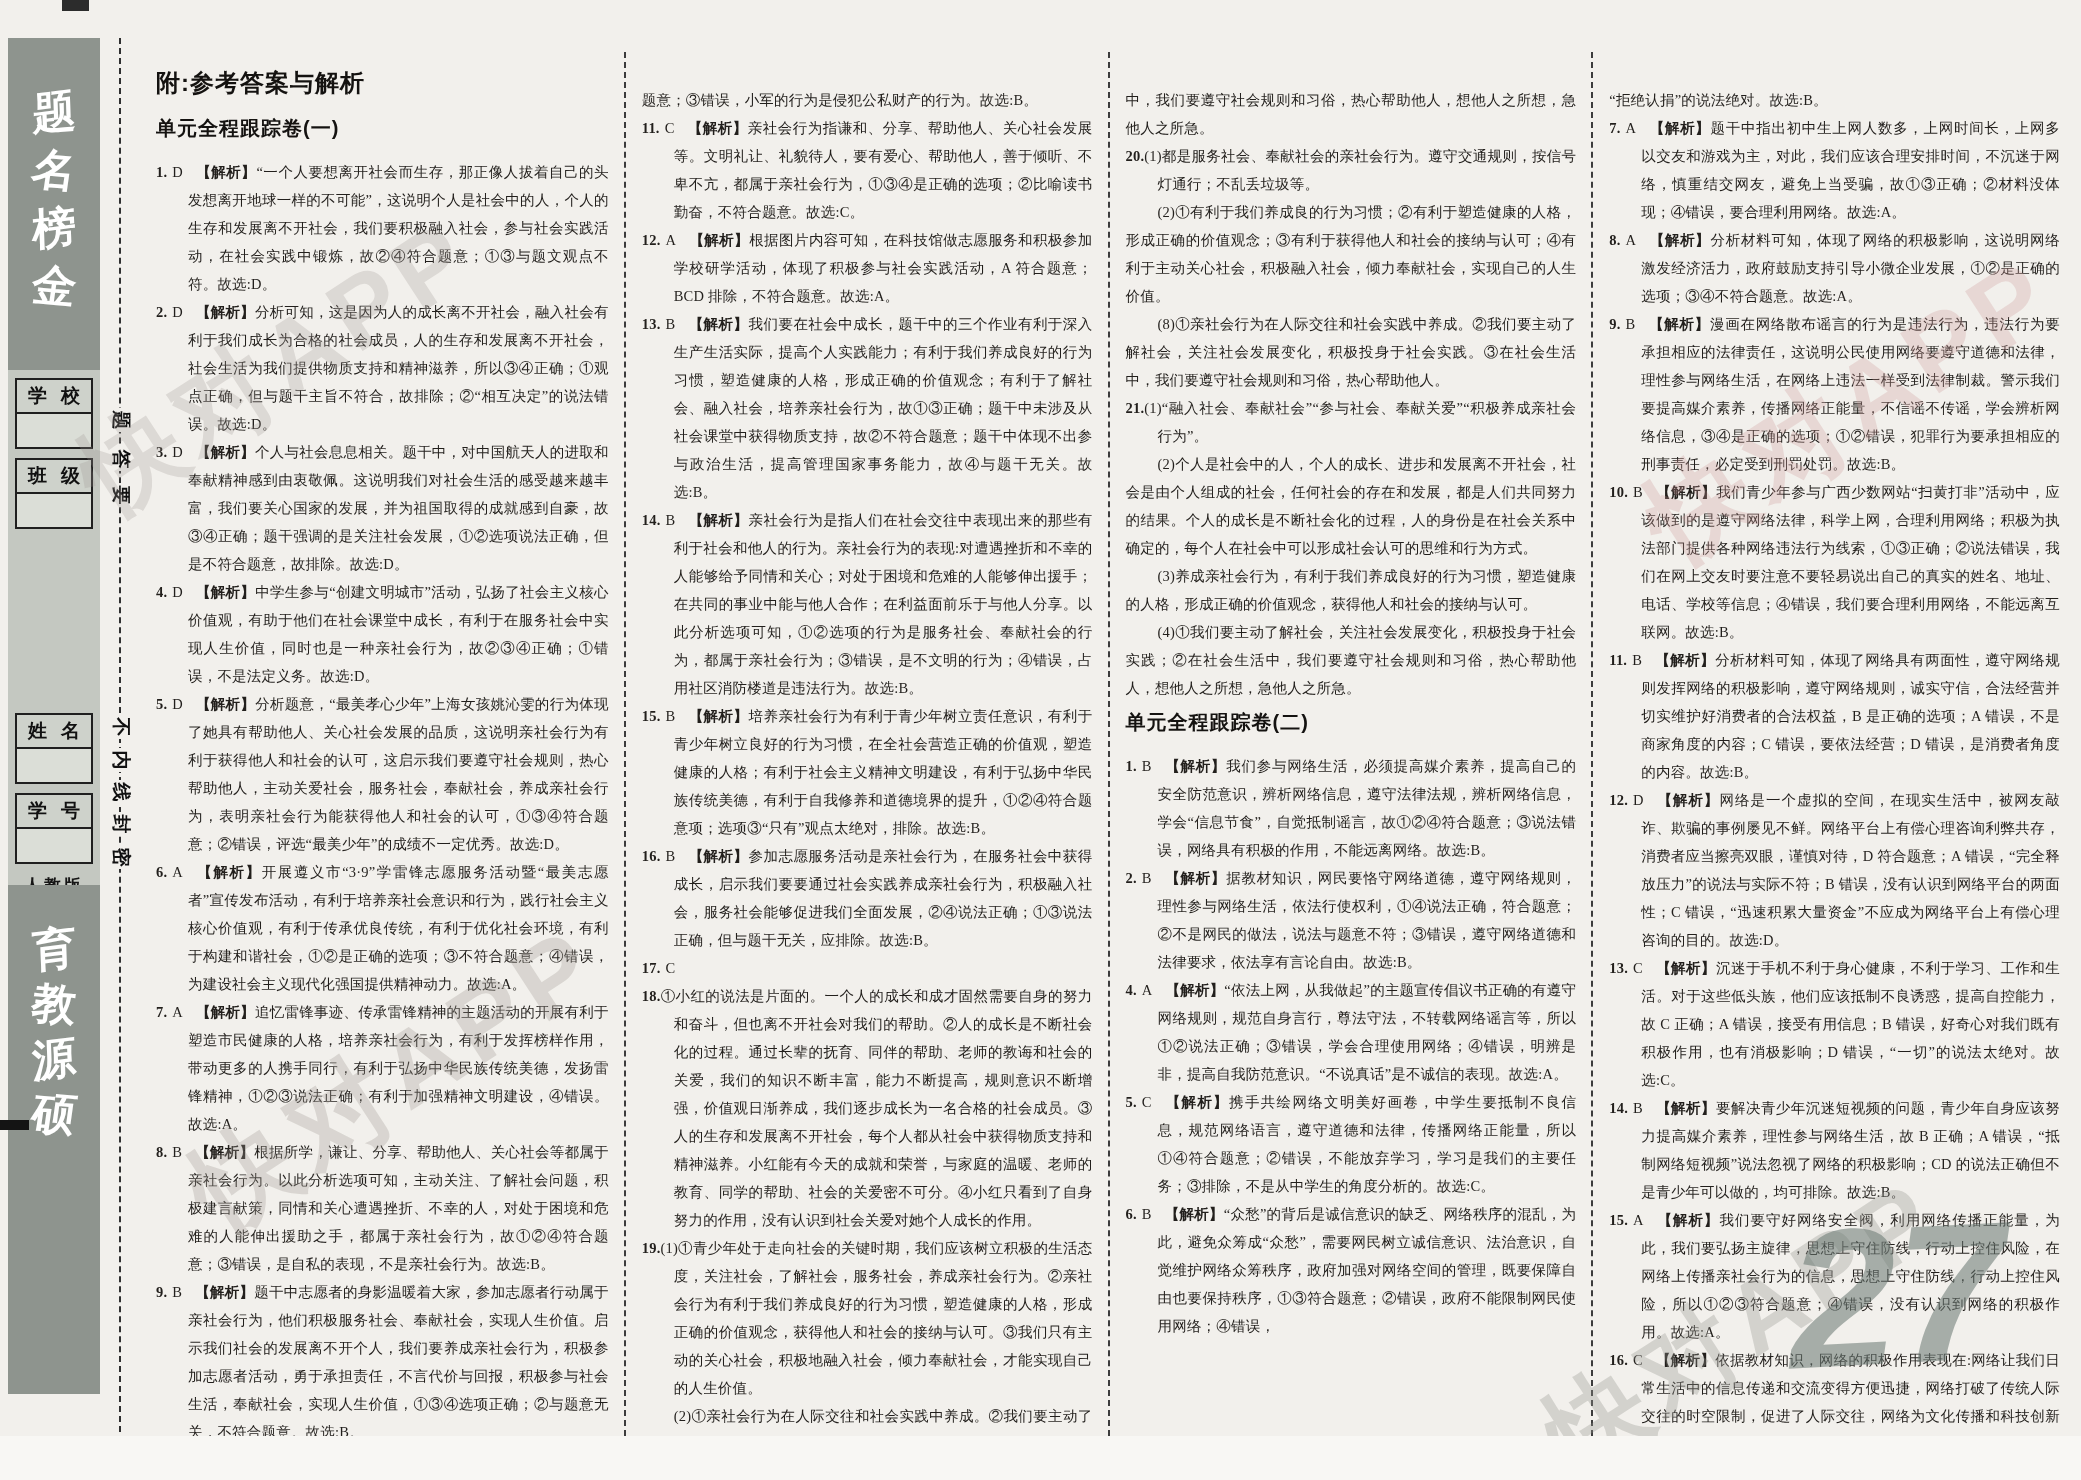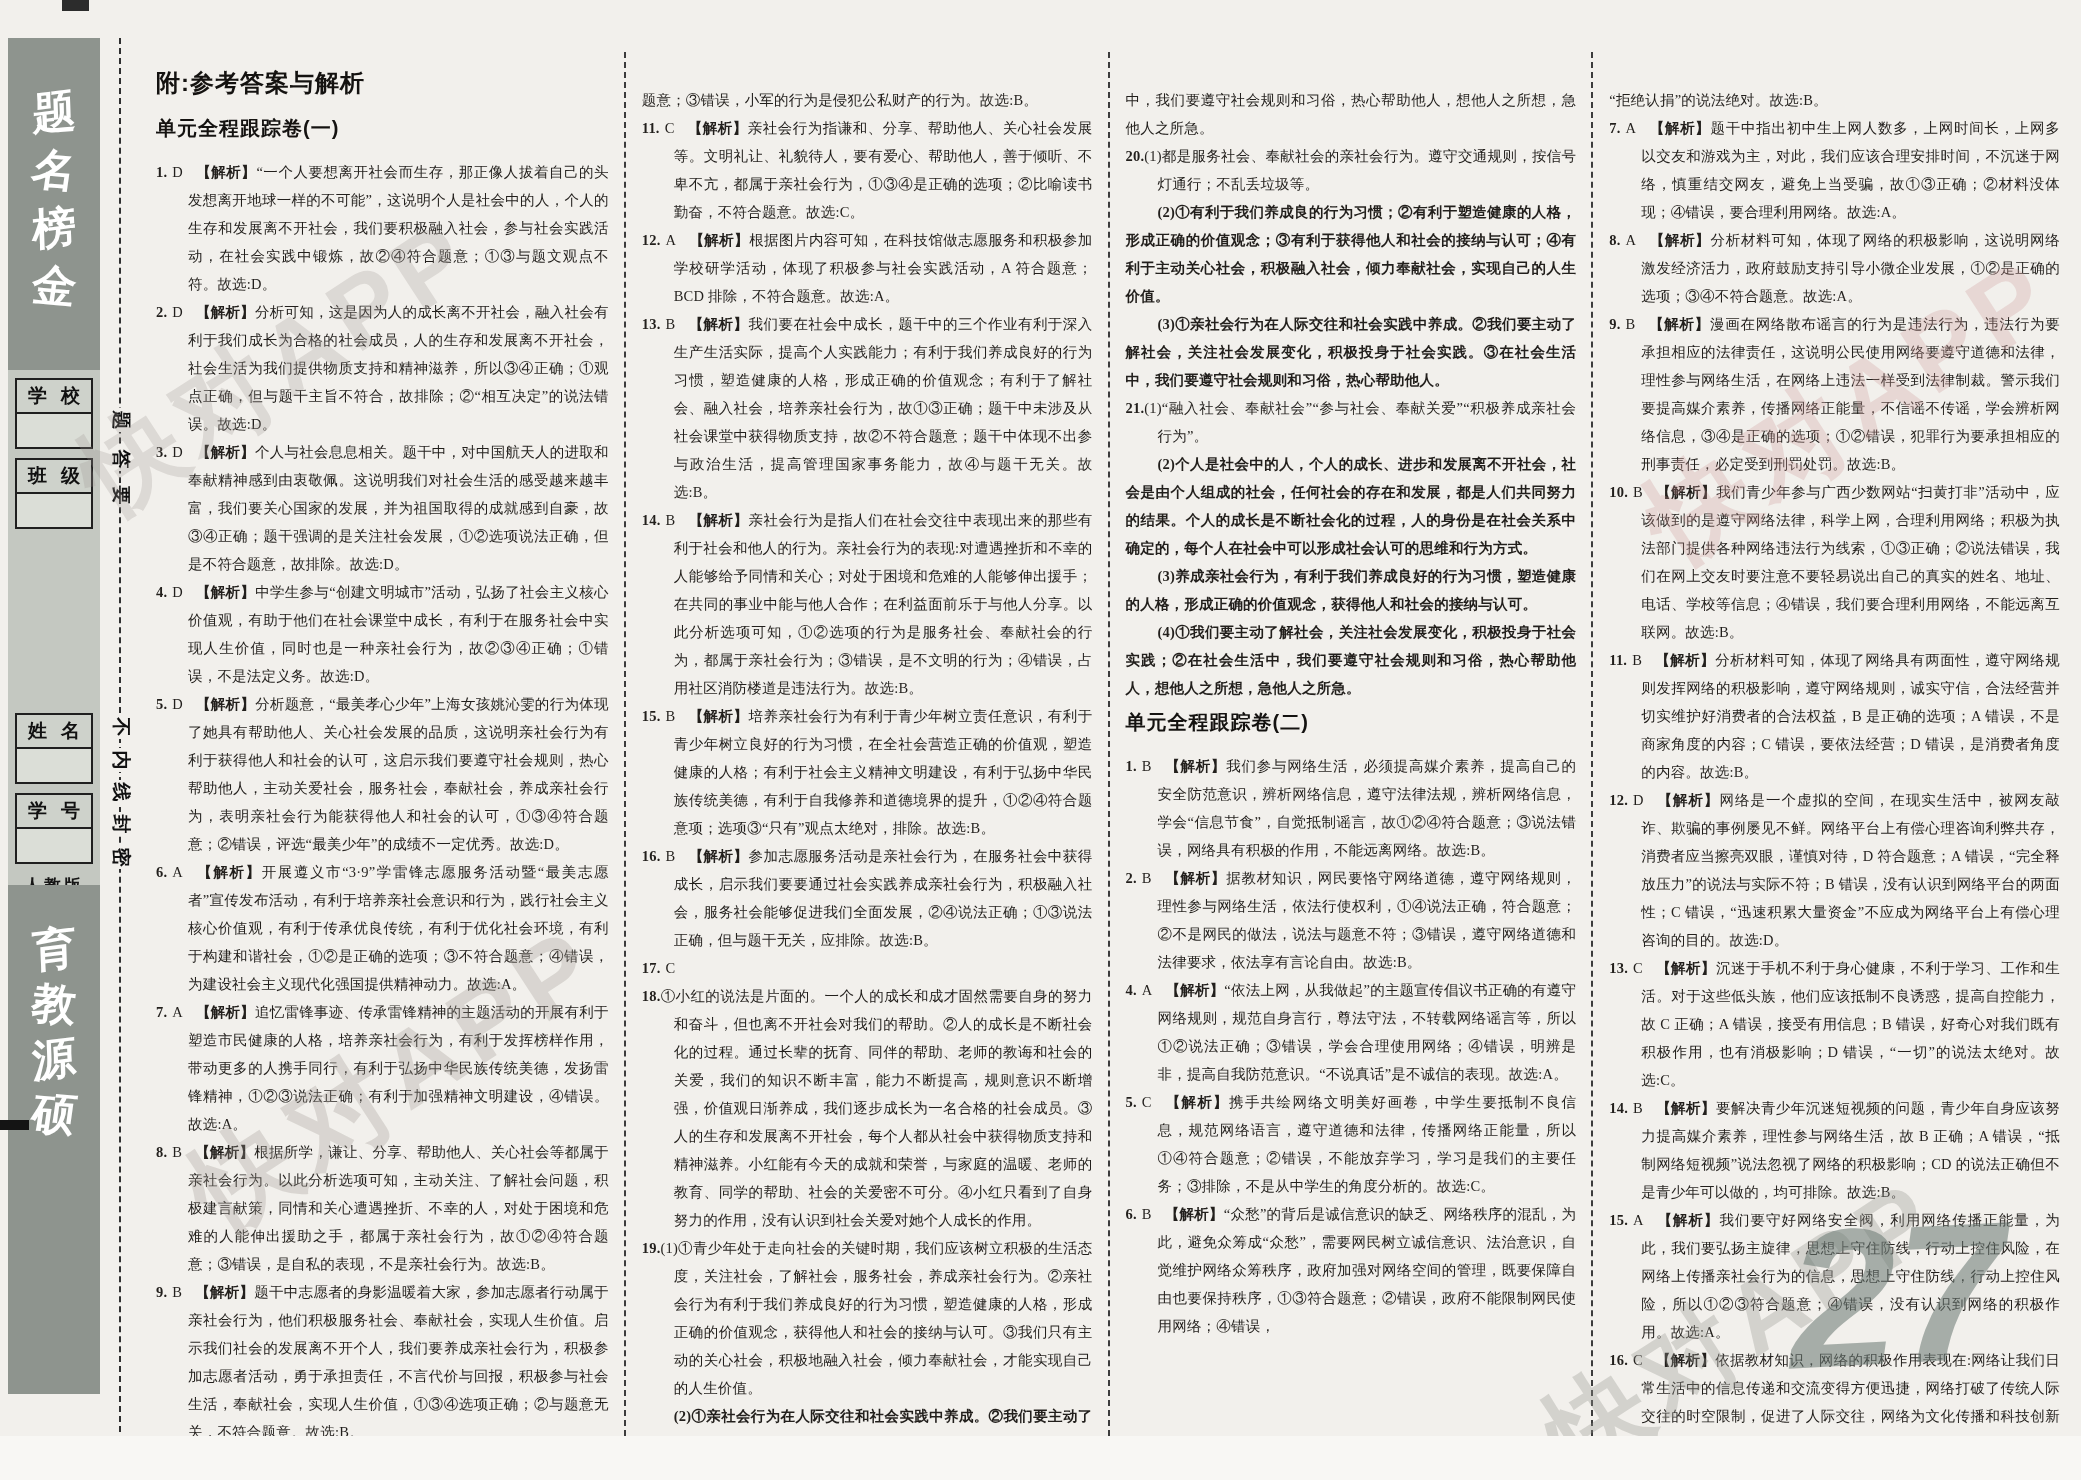--- a/index.html
+++ b/index.html
@@ -63,21 +63,21 @@
     font-size:24px;font-weight:900;letter-spacing:1px;color:#141210;
     margin:0 0 16px 0;text-align:left;line-height:30px;
   }
   .h2{
     font-family:"Liberation Sans","DejaVu Sans",sans-serif;
     font-size:20px;font-weight:800;letter-spacing:1px;color:#141210;
     margin:6px 0 16px 0;text-align:left;line-height:28px;
   }
   .item{padding-left:32px;text-indent:-32px;}
   .cont{padding-left:0;}
-  .part{text-indent:32px;font-weight:bold;}
+  .part{text-indent:32px;}
   .num{font-weight:700;}
   .ans{margin-left:5px;margin-right:13px;}
   .tag{font-weight:800;font-family:"Liberation Sans",sans-serif;}
   
   .wm{
     position:absolute;white-space:nowrap;pointer-events:none;
     font-family:"Liberation Sans",sans-serif;font-weight:700;
     transform:rotate(-33deg);letter-spacing:8px;
   }
   .wm-1{left:55px;top:300px;font-size:100px;color:rgba(158,152,145,0.26);}
@@ -180,21 +180,21 @@
       <div class="item"><span class="num">16.</span><span class="ans">B</span><span class="tag">【解析】</span><span class="txt">参加志愿服务活动是亲社会行为，在服务社会中获得成长，启示我们要要通过社会实践养成亲社会行为，积极融入社会，服务社会能够促进我们全面发展，②④说法正确；①③说法正确，但与题干无关，应排除。故选:B。</span></div>
       <div class="item"><span class="num">17.</span><span class="ans">C</span></div>
       <div class="item"><span class="num">18.</span><span class="txt">①小红的说法是片面的。一个人的成长和成才固然需要自身的努力和奋斗，但也离不开社会对我们的帮助。②人的成长是不断社会化的过程。通过长辈的抚育、同伴的帮助、老师的教诲和社会的关爱，我们的知识不断丰富，能力不断提高，规则意识不断增强，价值观日渐养成，我们逐步成长为一名合格的社会成员。③人的生存和发展离不开社会，每个人都从社会中获得物质支持和精神滋养。小红能有今天的成就和荣誉，与家庭的温暖、老师的教育、同学的帮助、社会的关爱密不可分。④小红只看到了自身努力的作用，没有认识到社会关爱对她个人成长的作用。</span></div>
       <div class="item"><span class="num">19.</span><span class="txt">(1)①青少年处于走向社会的关键时期，我们应该树立积极的生活态度，关注社会，了解社会，服务社会，养成亲社会行为。②亲社会行为有利于我们养成良好的行为习惯，塑造健康的人格，形成正确的价值观念，获得他人和社会的接纳与认可。③我们只有主动的关心社会，积极地融入社会，倾力奉献社会，才能实现自己的人生价值。</span></div>
       <div class="part">(2)①亲社会行为在人际交往和社会实践中养成。②我们要主动了解社会，关注社会发展变化，积极投身于社会实践。③在社会生活</div>
     </div>
   <div class="col">
       <div class="cont">中，我们要遵守社会规则和习俗，热心帮助他人，想他人之所想，急他人之所急。</div>
       <div class="item"><span class="num">20.</span><span class="txt">(1)都是服务社会、奉献社会的亲社会行为。遵守交通规则，按信号灯通行；不乱丢垃圾等。</span></div>
       <div class="part">(2)①有利于我们养成良的行为习惯；②有利于塑造健康的人格，形成正确的价值观念；③有利于获得他人和社会的接纳与认可；④有利于主动关心社会，积极融入社会，倾力奉献社会，实现自己的人生价值。</div>
-      <div class="part">(3)①亲社会行为在人际交往和社会实践中养成。②我们要主动了解社会，关注社会发展变化，积极投身于社会实践。③在社会生活中，我们要遵守社会规则和习俗，热心帮助他人。</div>
+      <div class="part">(8)①亲社会行为在人际交往和社会实践中养成。②我们要主动了解社会，关注社会发展变化，积极投身于社会实践。③在社会生活中，我们要遵守社会规则和习俗，热心帮助他人。</div>
       <div class="item"><span class="num">21.</span><span class="txt">(1)“融入社会、奉献社会”“参与社会、奉献关爱”“积极养成亲社会行为”。</span></div>
       <div class="part">(2)个人是社会中的人，个人的成长、进步和发展离不开社会，社会是由个人组成的社会，任何社会的存在和发展，都是人们共同努力的结果。个人的成长是不断社会化的过程，人的身份是在社会关系中确定的，每个人在社会中可以形成社会认可的思维和行为方式。</div>
       <div class="part">(3)养成亲社会行为，有利于我们养成良好的行为习惯，塑造健康的人格，形成正确的价值观念，获得他人和社会的接纳与认可。</div>
       <div class="part">(4)①我们要主动了解社会，关注社会发展变化，积极投身于社会实践；②在社会生活中，我们要遵守社会规则和习俗，热心帮助他人，想他人之所想，急他人之所急。</div>
       <div class="h2">单元全程跟踪卷(二)</div>
       <div class="item"><span class="num">1.</span><span class="ans">B</span><span class="tag">【解析】</span><span class="txt">我们参与网络生活，必须提高媒介素养，提高自己的安全防范意识，辨析网络信息，遵守法律法规，辨析网络信息，学会“信息节食”，自觉抵制谣言，故①②④符合题意；③说法错误，网络具有积极的作用，不能远离网络。故选:B。</span></div>
       <div class="item"><span class="num">2.</span><span class="ans">B</span><span class="tag">【解析】</span><span class="txt">据教材知识，网民要恪守网络道德，遵守网络规则，理性参与网络生活，依法行使权利，①④说法正确，符合题意；②不是网民的做法，说法与题意不符；③错误，遵守网络道德和法律要求，依法享有言论自由。故选:B。</span></div>
       <div class="item"><span class="num">4.</span><span class="ans">A</span><span class="tag">【解析】</span><span class="txt">“依法上网，从我做起”的主题宣传倡议书正确的有遵守网络规则，规范自身言行，尊法守法，不转载网络谣言等，所以①②说法正确；③错误，学会合理使用网络；④错误，明辨是非，提高自我防范意识。“不说真话”是不诚信的表现。故选:A。</span></div>
       <div class="item"><span class="num">5.</span><span class="ans">C</span><span class="tag">【解析】</span><span class="txt">携手共绘网络文明美好画卷，中学生要抵制不良信息，规范网络语言，遵守道德和法律，传播网络正能量，所以①④符合题意；②错误，不能放弃学习，学习是我们的主要任务；③排除，不是从中学生的角度分析的。故选:C。</span></div>
       <div class="item"><span class="num">6.</span><span class="ans">B</span><span class="tag">【解析】</span><span class="txt">“众愁”的背后是诚信意识的缺乏、网络秩序的混乱，为此，避免众筹成“众愁”，需要网民树立诚信意识、法治意识，自觉维护网络众筹秩序，政府加强对网络空间的管理，既要保障自由也要保持秩序，①③符合题意；②错误，政府不能限制网民使用网络；④错误，</span></div>

